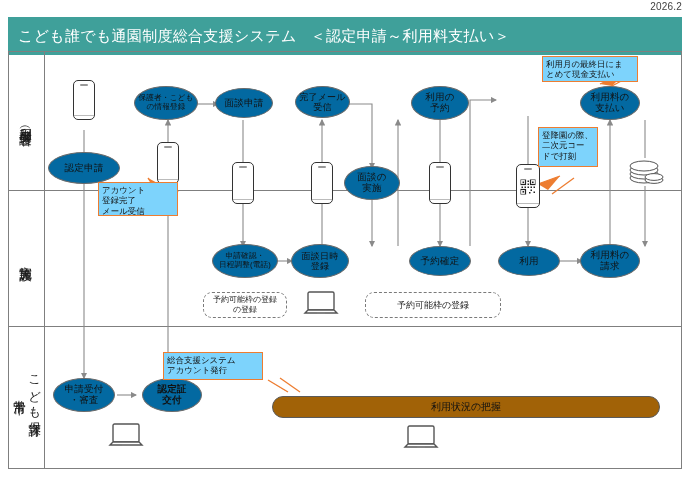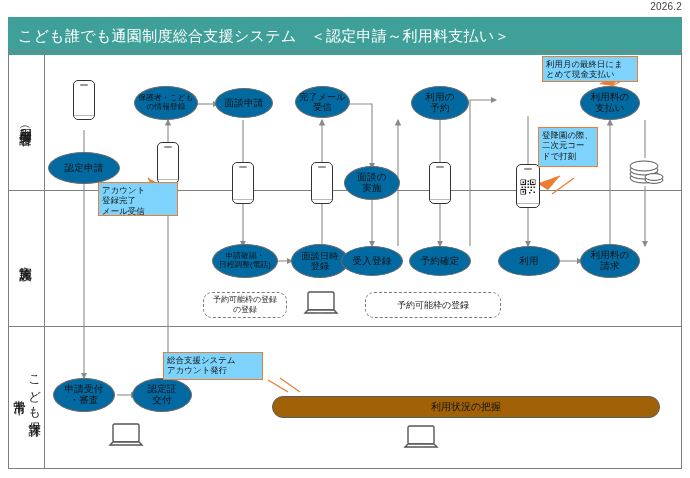--- a/index.html
+++ b/index.html
@@ -362,21 +362,20 @@
   <div class="node small" style="left:212px; top:244px; width:66px; height:34px;">
     <span style="white-space:pre-line">申請確認・
 日程調整(電話)</span>
   </div>
 
   <div class="node" style="left:291px; top:244px; width:58px; height:34px;">
     <span style="white-space:pre-line; font-size:9px">面談日時
 登録</span>
   </div>
 
-  <div class="node" style="left:341px; top:246px; width:62px; height:30px;">受入登録</div>
 
   <div class="node" style="left:409px; top:246px; width:62px; height:30px;">予約確定</div>
 
   <div class="node" style="left:498px; top:246px; width:62px; height:30px;">利用</div>
 
   <div class="node" style="left:580px; top:244px; width:60px; height:34px;">
     <span style="white-space:pre-line">利用料の
 請求</span>
   </div>
 
@@ -404,21 +403,21 @@
 
   <svg class="overlay">
     <line x1="117" y1="395" x2="136" y2="395" stroke="#8a8a8a" stroke-width="1.1" marker-end="url(#ah2)"></line>
     <defs>
       <marker id="ah2" markerWidth="6" markerHeight="6" refX="5" refY="3" orient="auto">
         <path d="M0,0 L6,3 L0,6 z" fill="#8a8a8a"></path>
       </marker>
     </defs>
   </svg>
 
-  <div class="node" style="left:132px; top:378px; width:60px; height:34px;">
+  <div class="node" style="left:142px; top:378px; width:60px; height:34px;font-weight:bold;">
     <span style="white-space:pre-line">認定証
 交付</span>
   </div>
 
   <div class="callout" style="left:163px; top:352px; width:100px; height:28px;">
     <span style="white-space:pre-line">総合支援システム
 アカウント発行</span>
   </div>
 
   <svg class="overlay">

